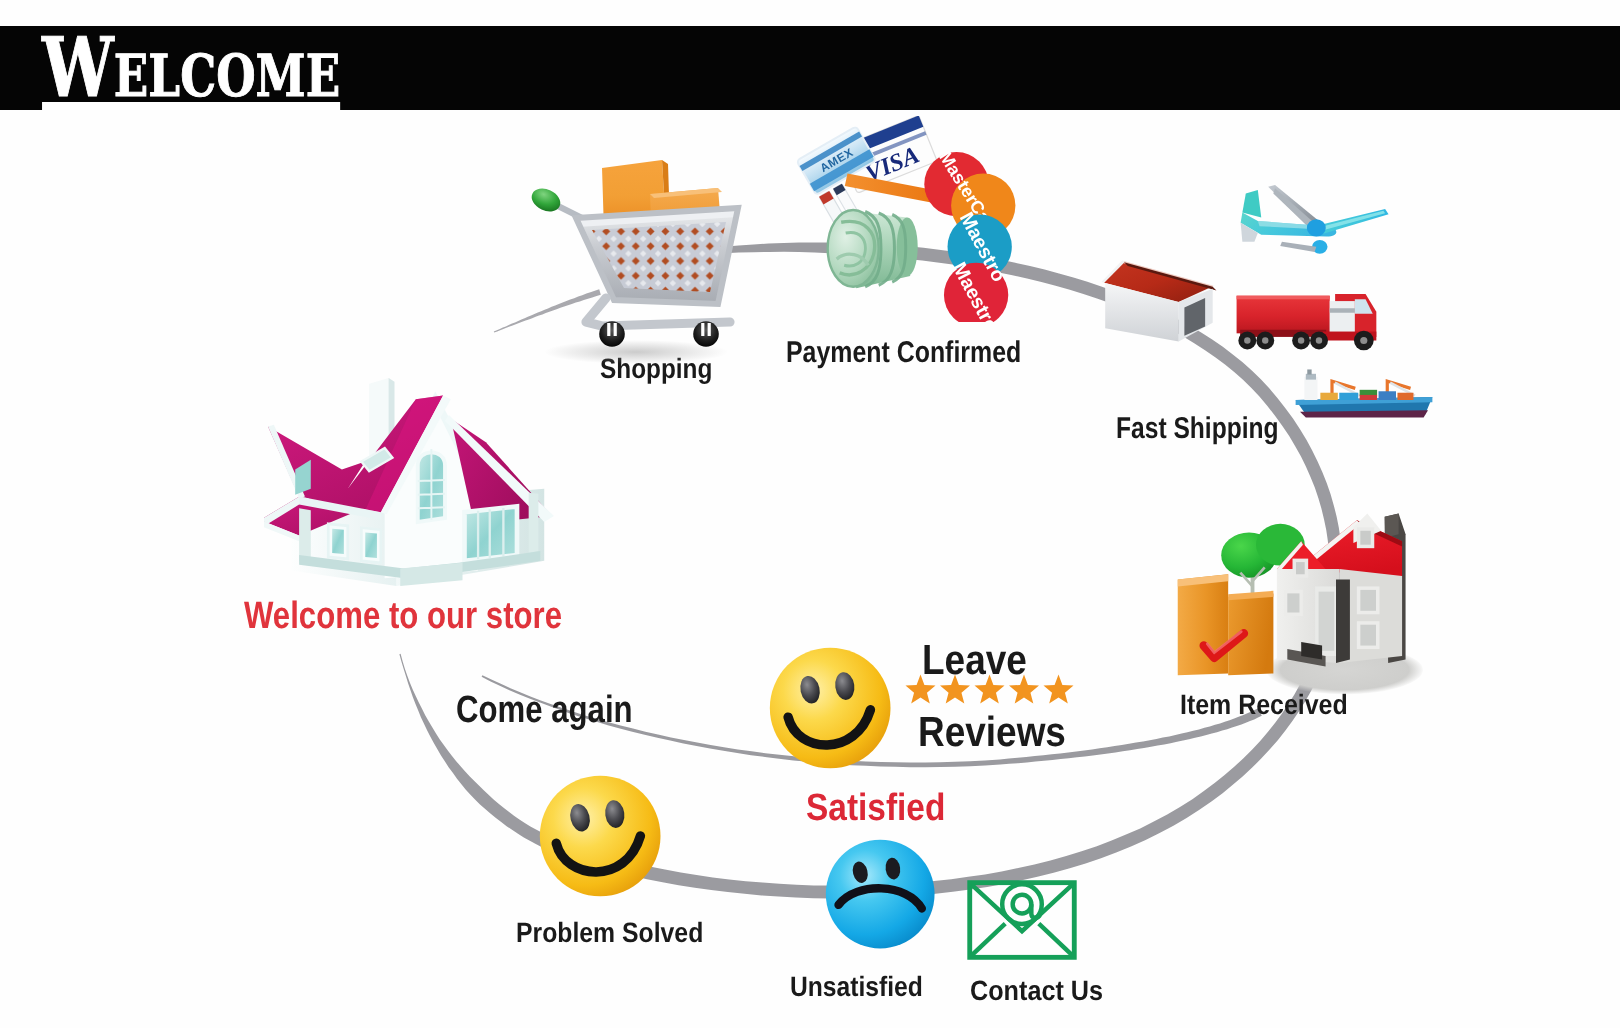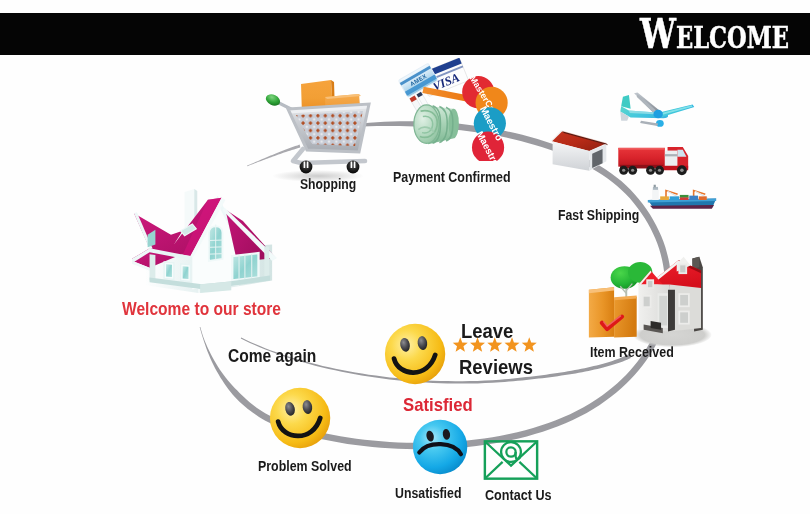--- a/index.html
+++ b/index.html
@@ -1,22 +1,22 @@
 <!DOCTYPE html>
 <html><head>
 <meta charset="utf-8">
 <style>
   html,body{margin:0;padding:0;}
   body{width:810px;height:514px;background:#fdfdfd;font-family:"Liberation Sans",sans-serif;overflow:hidden;}
   #stage{position:relative;width:810px;height:514px;background:#fefefe;}
   #banner{position:absolute;left:0;top:13px;width:810px;height:42px;background:#050505;}
   #banner-title{position:absolute;left:0;top:0px;width:810px;height:42px;
-    display:flex;align-items:center;justify-content:flex-end;
+    display:flex;align-items:center;justify-content:flex-start;
     color:#fff;font-family:"DejaVu Serif",serif;font-weight:bold;font-size:41px;font-variant:small-caps;
-    letter-spacing:0px;-webkit-text-stroke:0.5px #fff;}
+    letter-spacing:0px;text-decoration:underline;-webkit-text-stroke:0.5px #fff;}
   #banner-title span{display:inline-block;transform:scaleX(0.78);transform-origin:center;}
   svg.layer{position:absolute;left:0;top:0;width:810px;height:514px;}
   .lbl{position:absolute;font-family:"Liberation Sans",sans-serif;font-weight:bold;color:#1a1a1a;white-space:nowrap;
        transform-origin:0 0;line-height:1;}
 </style>
 </head>
 <body>
 
 <div id="stage">
   <div id="banner">

